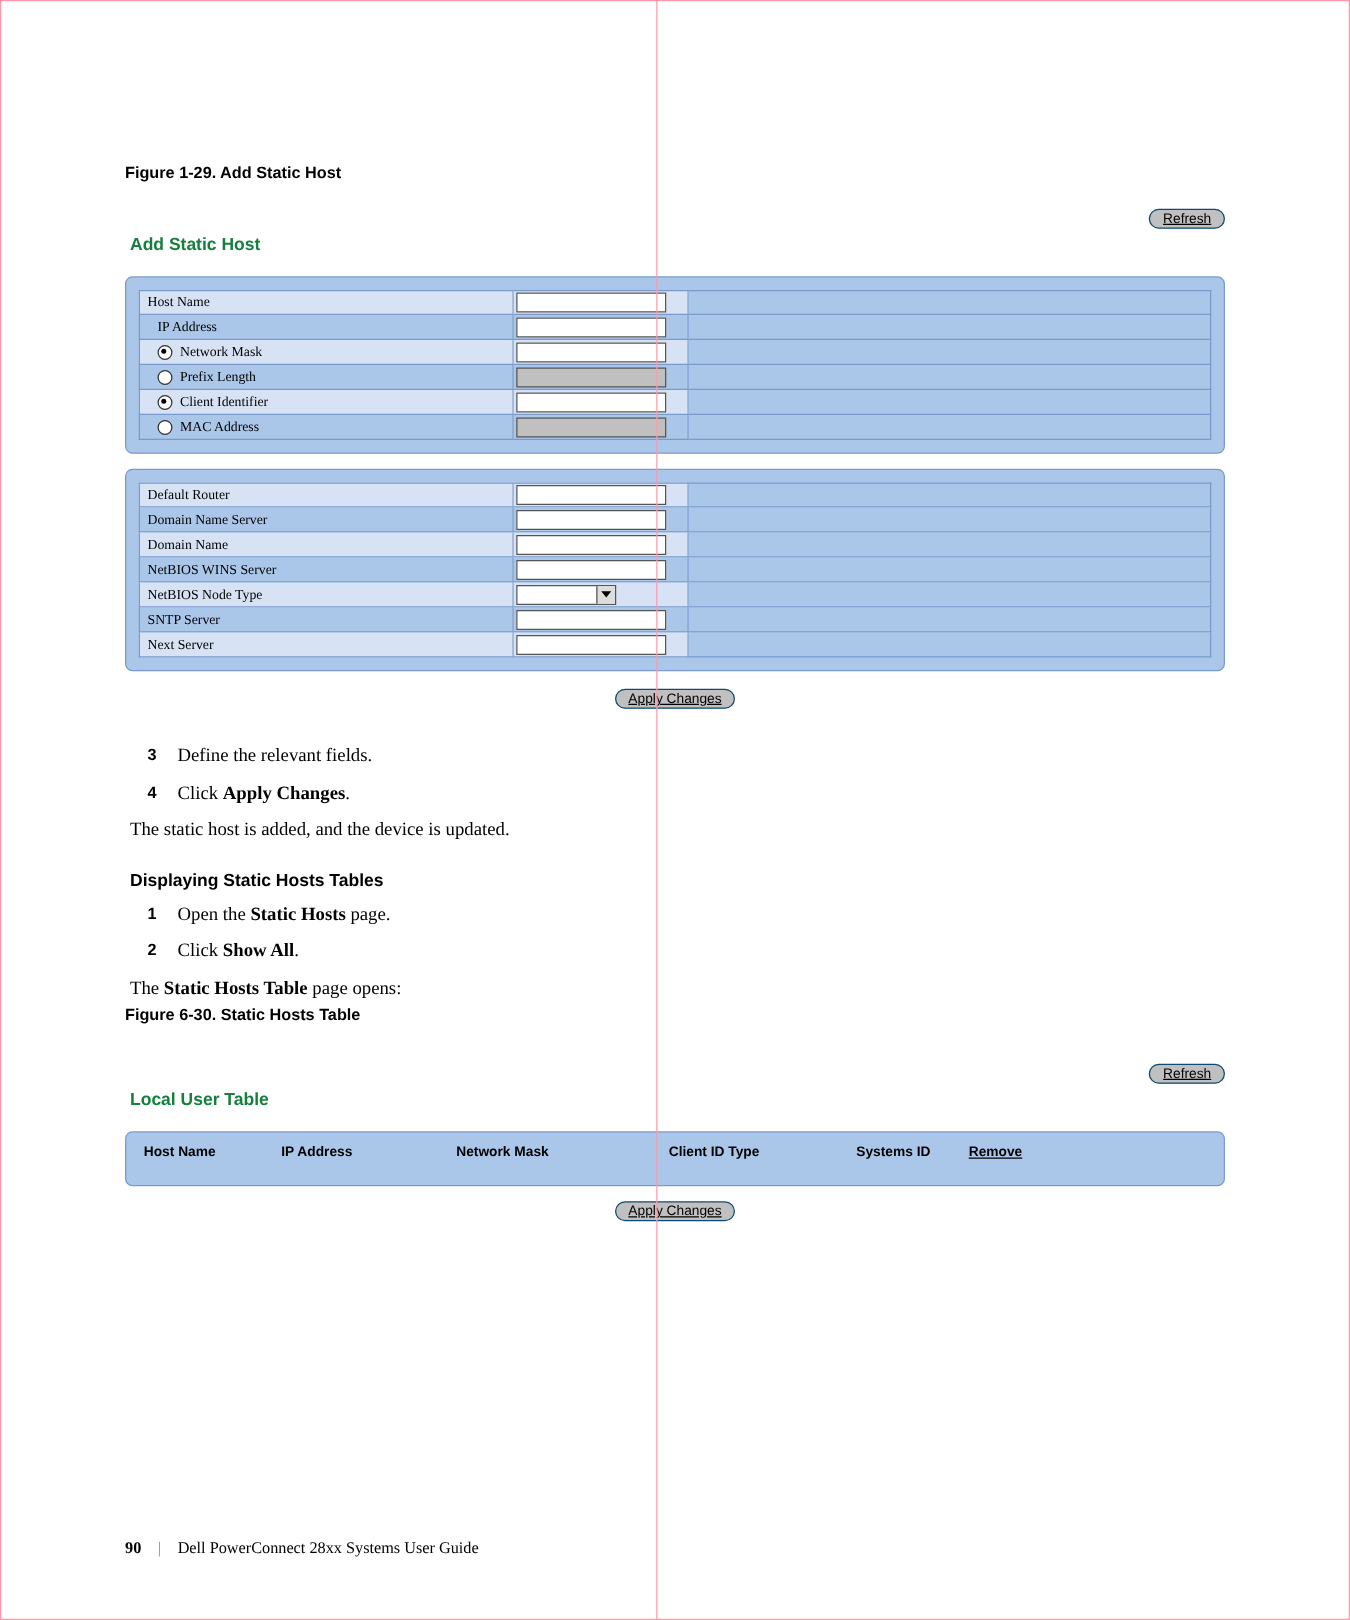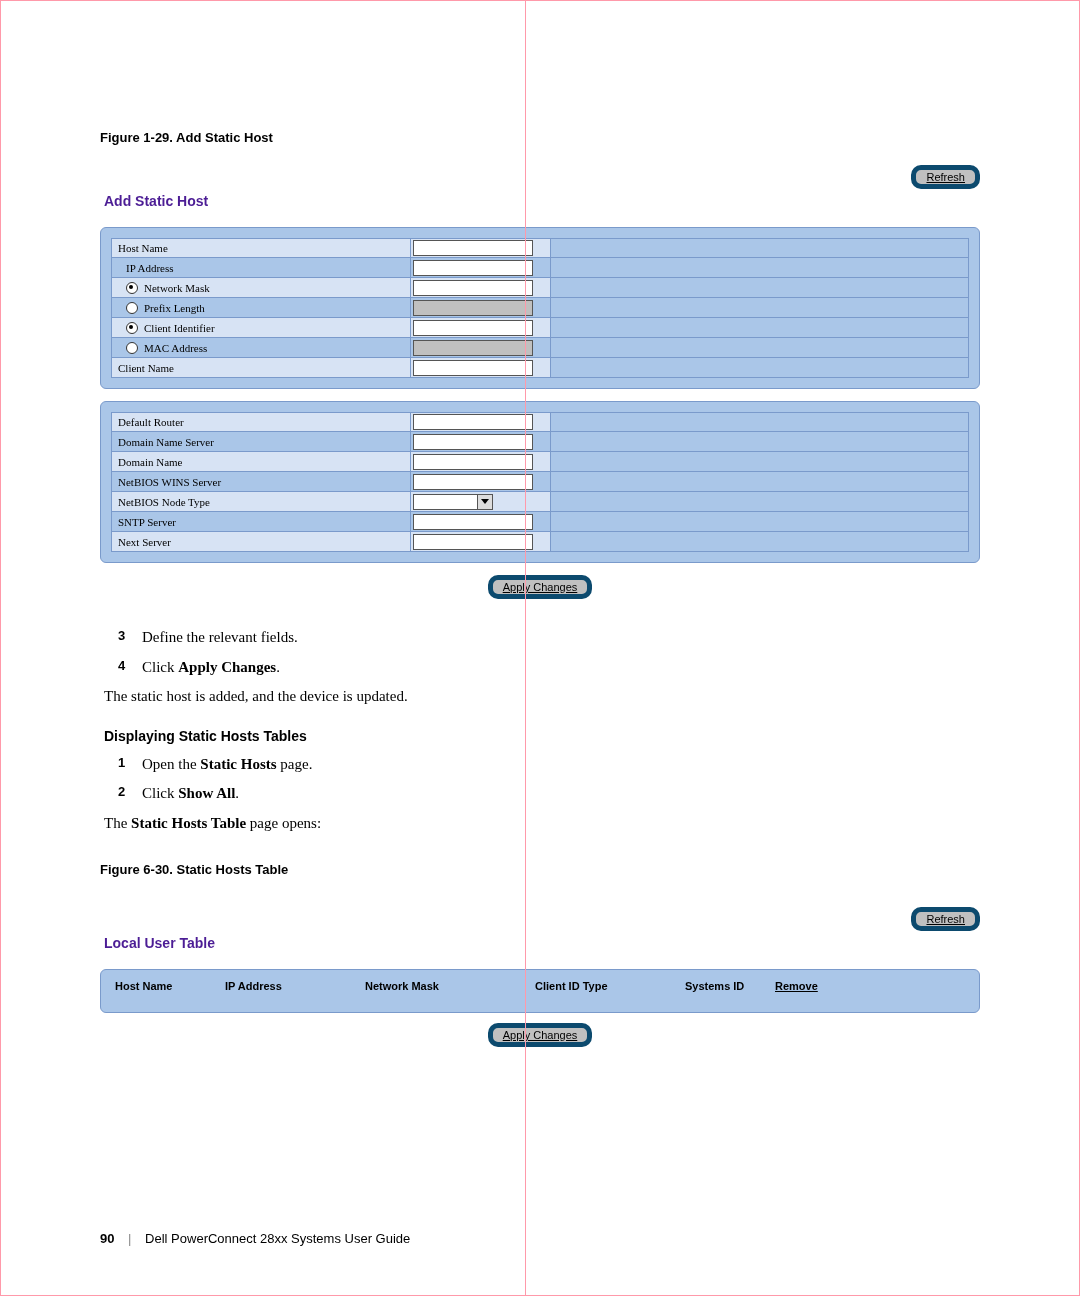--- a/index.html
+++ b/index.html
@@ -30,34 +30,34 @@
   .content {
     padding: 130px 100px 40px 100px;
   }
   .fig-label {
     font-family: Arial, Helvetica, sans-serif;
     font-weight: bold;
     font-size: 13px;
     margin-bottom: 20px;
   }
   .section-title {
-    color: #4c1d95;
+    color: #15803d;
     font-family: Arial, Helvetica, sans-serif;
     font-weight: bold;
     font-size: 14px;
     margin: 0 0 18px 4px;
   }
   .refresh-row {
     text-align: right;
     margin-bottom: 4px;
   }
   .pill-btn {
     display: inline-block;
     background: #c0c0c0;
-    border: 5px solid #0c4a6e;
+    border: 1px solid #0c4a6e;
     border-radius: 10px;
     padding: 1px 10px;
     font-size: 11px;
     text-decoration: underline;
     color: #000;
     font-family: Arial, sans-serif;
   }
   .panel {
     background: #aac6e8;
     border: 1px solid #7a9acb;
@@ -205,21 +205,21 @@
     font-weight: bold;
   }
   .tbl-head > div {
     padding-bottom: 2px;
   }
   .tbl-head .ul { text-decoration: underline; }
   .footer {
     position: absolute;
     left: 100px;
     bottom: 50px;
-    font-family: Liberation Sans, sans-serif;
+    font-family: Liberation Serif, serif;
     font-size: 13px;
   }
   .footer .pg { font-weight: bold; }
   .footer .sep { margin: 0 10px; color: #888; }
 </style>
 </head>
 <body>
 
 <div class="page-border"></div>
 <div class="vline"></div>
@@ -283,29 +283,20 @@
         </div>
         <div class="cell-right"></div>
       </div>
       <div class="form-row">
         <div class="cell-left alt indent">
           <span class="radio"></span>
           <span>MAC Address</span>
         </div>
         <div class="cell-mid alt">
           <div class="txt-input disabled"></div>
-        </div>
-        <div class="cell-right"></div>
-      </div>
-      <div class="form-row">
-        <div class="cell-left">
-          <span>Client Name</span>
-        </div>
-        <div class="cell-mid">
-          <div class="txt-input"></div>
         </div>
         <div class="cell-right"></div>
       </div>
     </div>
 
   <div class="panel" id="panel2">
       <div class="form-row">
         <div class="cell-left">
           <span>Default Router</span>
         </div>
@@ -397,21 +388,21 @@
       </li>
       <li>
         <span class="num">2</span>
         <span>Click <b>Show All</b>.</span>
       </li>
     </ul>
   <div class="body-text">
     <span>The </span><b>Static Hosts Table</b><span> page opens:</span>
   </div>
 
-  <div class="fig-label" style="margin-top:26px;">Figure 6-30.    Static Hosts Table</div>
+  <div class="fig-label" style="">Figure 6-30.    Static Hosts Table</div>
 
   <div class="refresh-row" style="margin-top:30px;">
     <span class="pill-btn">Refresh</span>
   </div>
 
   <div class="section-title" style="margin-top:4px;">Local User Table</div>
 
   <div class="table-panel">
     <div class="tbl-head" id="tblHead">
         <div style="width: 110px;">Host Name</div>

